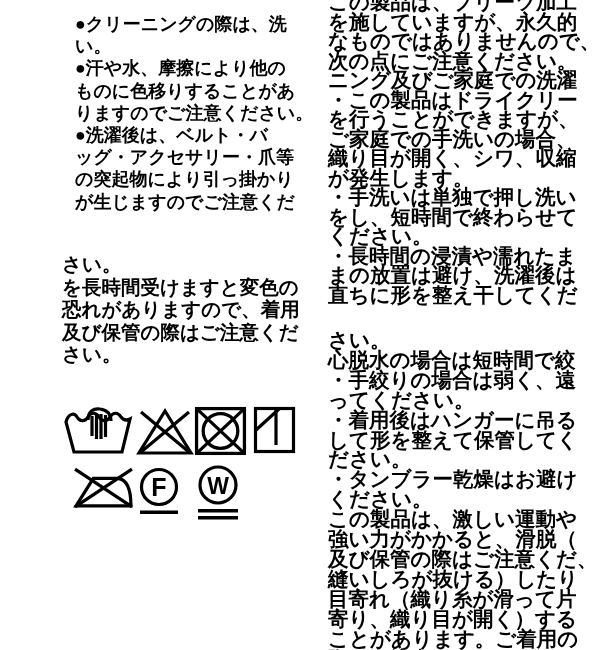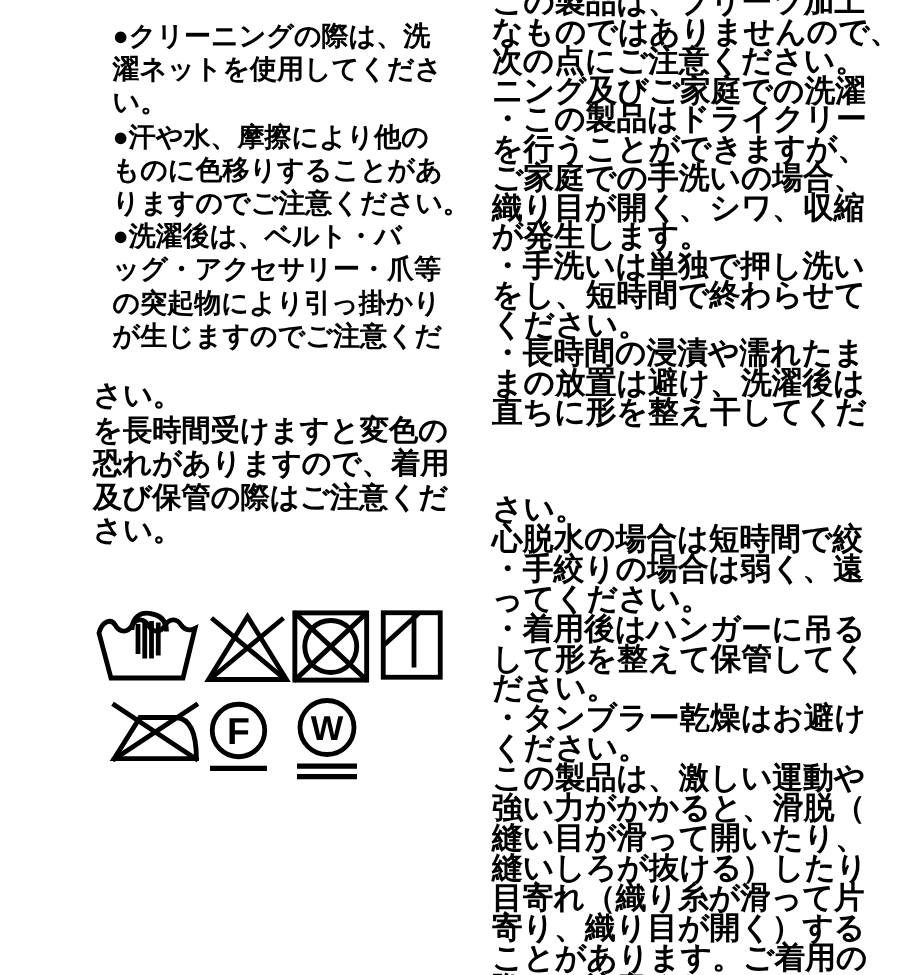--- a/index.html
+++ b/index.html
@@ -28,21 +28,20 @@
   .symtext{
     font-family:"Liberation Sans","DejaVu Sans",sans-serif;
     font-weight:bold;fill:#000;
   }
 </style>
 </head>
 <body>
 
 <div class="tblock" id="left-block-1">
     <div class="line">●クリーニングの際は、洗</div>
-    <div class="line">濯ネットを使用してくださ</div>
     <div class="line">い。</div>
     <div class="line">●汗や水、摩擦により他の</div>
     <div class="line">ものに色移りすることがあ</div>
     <div class="line">りますのでご注意ください。</div>
     <div class="line">●洗濯後は、ベルト・バ</div>
     <div class="line">ッグ・アクセサリー・爪等</div>
     <div class="line">の突起物により引っ掛かり</div>
     <div class="line">が生じますのでご注意くだ</div>
   </div>
 
@@ -104,20 +103,21 @@
   <svg viewBox="0 0 46 58">
     <circle class="stroke" cx="23" cy="21" r="18" stroke-width="3"></circle>
     <text class="symtext" x="23" y="29.5" font-size="23" text-anchor="middle">W</text>
     <rect class="fillb" x="3" y="45" width="40" height="3.5"></rect>
     <rect class="fillb" x="3" y="52" width="40" height="3.5"></rect>
   </svg>
 </span>
 
 <div class="tblock" id="right-block-1">
     <div class="line">この製品は、プリーツ加工</div>
+    <div class="line">を施していますが、永久的</div>
     <div class="line">なものではありませんので、</div>
     <div class="line">次の点にご注意ください。</div>
     <div class="line">ニング及びご家庭での洗濯</div>
     <div class="line">・この製品はドライクリー</div>
     <div class="line">を行うことができますが、</div>
     <div class="line">ご家庭での手洗いの場合、</div>
     <div class="line">織り目が開く、シワ、収縮</div>
     <div class="line">が発生します。</div>
     <div class="line">・手洗いは単独で押し洗い</div>
     <div class="line">をし、短時間で終わらせて</div>
@@ -132,19 +132,19 @@
     <div class="line">心脱水の場合は短時間で絞</div>
     <div class="line">・手絞りの場合は弱く、遠</div>
     <div class="line">ってください。</div>
     <div class="line">・着用後はハンガーに吊る</div>
     <div class="line">して形を整えて保管してく</div>
     <div class="line">ださい。</div>
     <div class="line">・タンブラー乾燥はお避け</div>
     <div class="line">ください。</div>
     <div class="line">この製品は、激しい運動や</div>
     <div class="line">強い力がかかると、滑脱（</div>
-    <div class="line">縫い目が滑って開いたり、</div>
+    <div class="line">及び保管の際はご注意くだ、</div>
     <div class="line">縫いしろが抜ける）したり</div>
     <div class="line">目寄れ（織り糸が滑って片</div>
     <div class="line">寄り、織り目が開く）する</div>
     <div class="line">ことがあります。ご着用の</div>
     <div class="line">際はご注意ください。</div>
   </div>
 
 </body></html>

